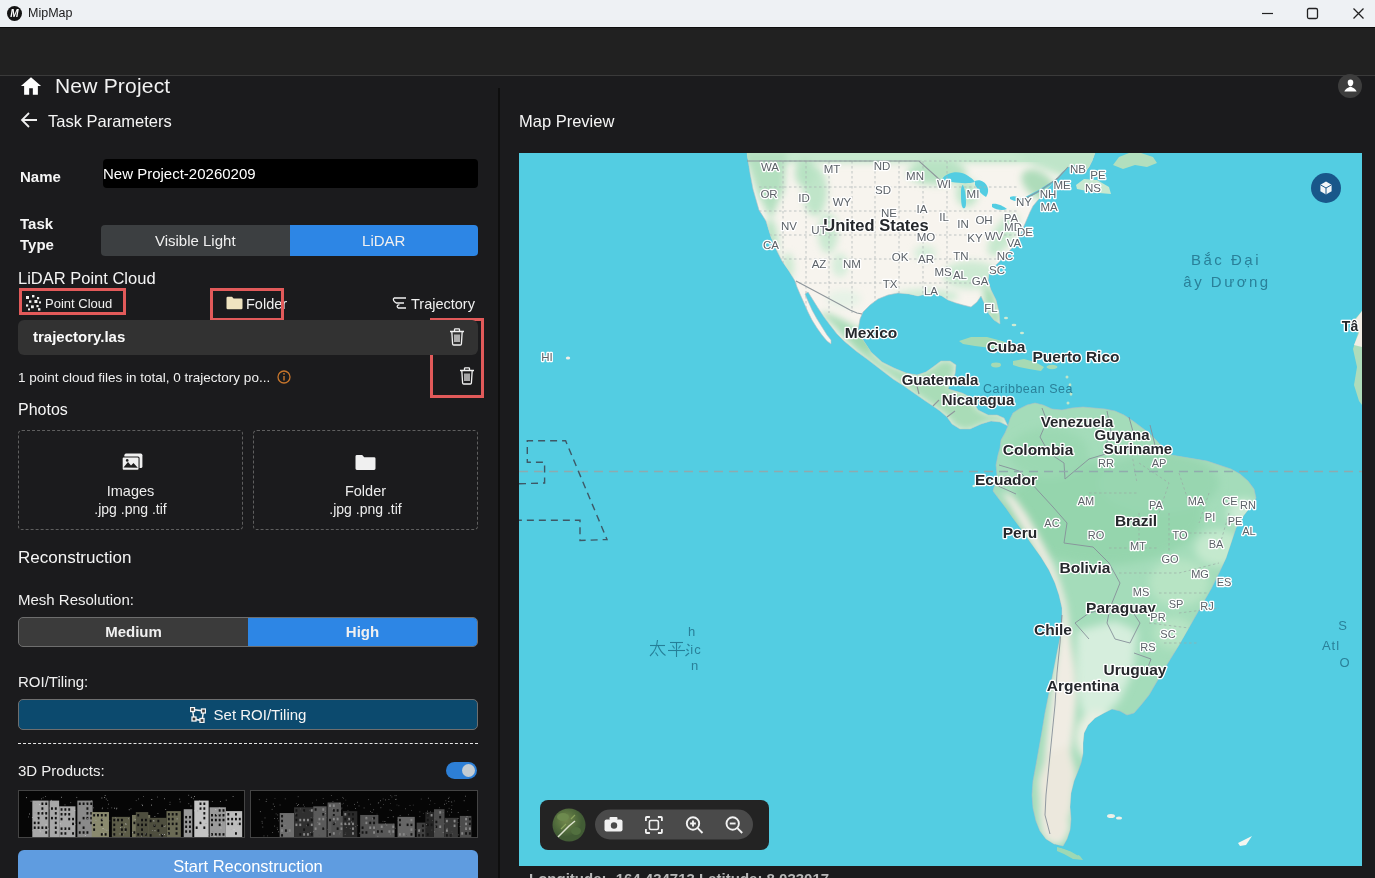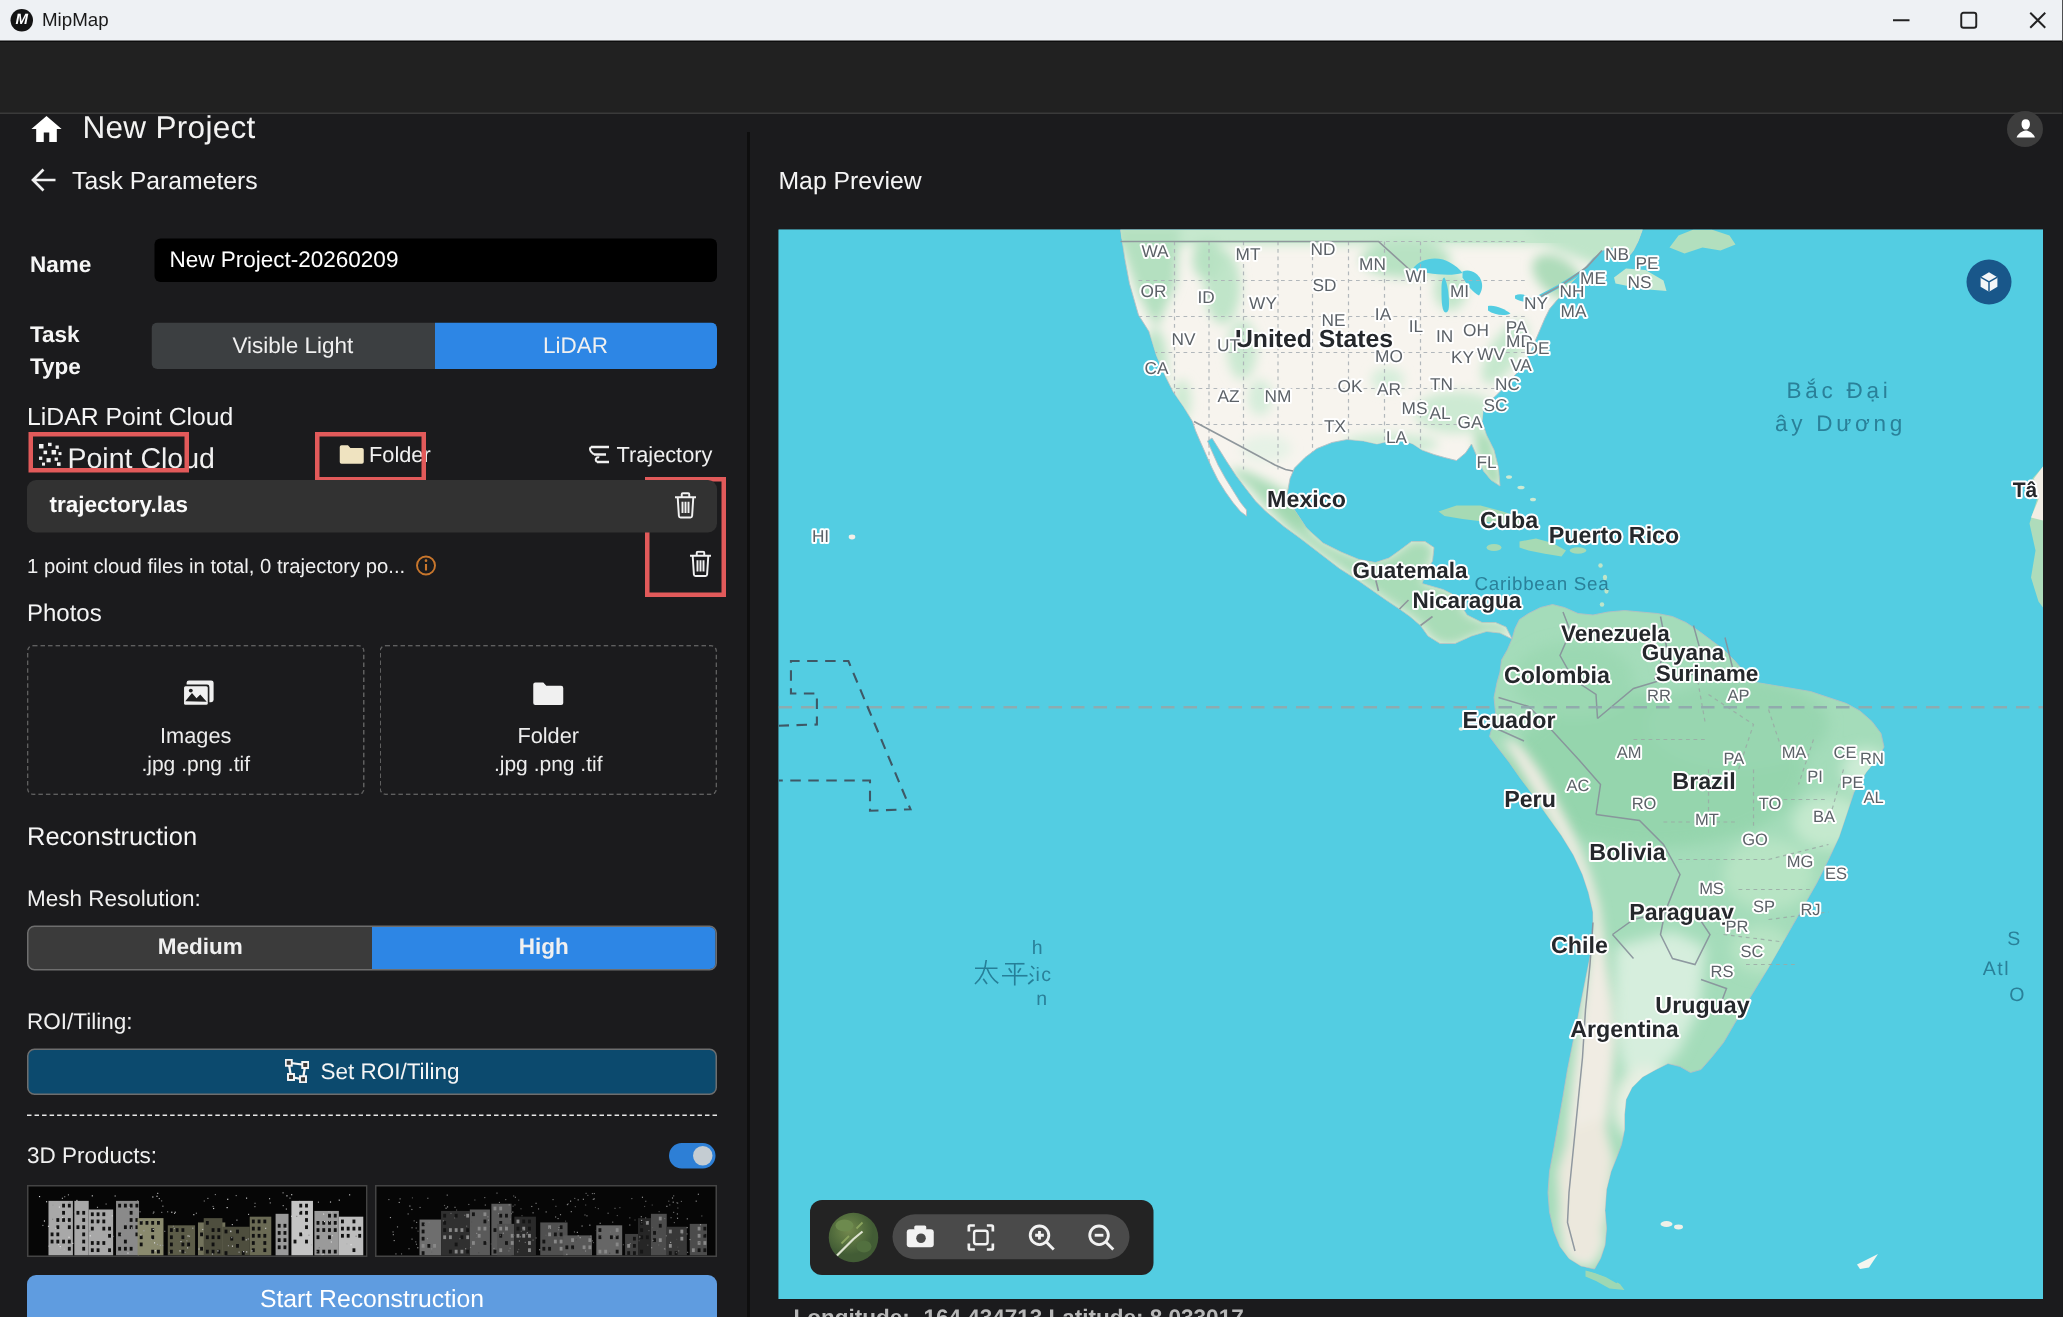--- a/index.html
+++ b/index.html
@@ -13,22 +13,22 @@
   .winbtn { position:absolute; top:0; width:45px; height:27px; color:#222; text-align:center; }
   
   #header { position:absolute; left:0; top:28px; width:1375px; height:48px; background:#212121; border-bottom:1px solid #3a3a3a; }
   #hometxt { position:absolute; left:55px; top:46px; font-size:21px; color:#f2f2f2; font-weight:400; letter-spacing:0.2px; }
   #avatar { position:absolute; left:1338px; top:46px; width:24px; height:24px; border-radius:50%; background:#3d3d3d; }
   
   .lbl  { position:absolute; color:#f0f0f0; font-size:15px; }
   .lblb { position:absolute; color:#f5f5f5; font-size:15px; font-weight:bold; line-height:21px; }
   .hdg  { position:absolute; color:#f5f5f5; font-size:16.5px; font-weight:normal; }
   
-  #nameinput { position:absolute; left:103px; top:159px; width:375px; height:29px; background:#000; border-radius:4px; color:#fff; font-size:15px; line-height:29px; padding-left:10px; }
-  .seg { position:absolute; left:101px; top:215px; width:377px; height:31px; border-radius:4px; overflow:hidden; display:flex; }
+  #nameinput { position:absolute; left:103px; top:159px; width:375px; height:29px; background:#000; border-radius:4px; color:#fff; font-size:15px; line-height:29px; }
+  .seg { position:absolute; left:101px; top:225px; width:377px; height:31px; border-radius:4px; overflow:hidden; display:flex; }
   .seg > div { flex:1; text-align:center; line-height:31px; font-size:15px; color:#f0f0f0; }
   .redbox { position:absolute; border:3px solid #e25a5a; }
   #filerow { position:absolute; left:18px; top:320px; width:460px; height:35px; background:#323232; border-radius:6px; }
   #filerow span { position:absolute; left:15px; top:8px; font-size:15px; font-weight:bold; color:#fafafa; }
   .pbox { position:absolute; top:430px; width:225px; height:100px; border:1px dashed #5f5f5f; border-radius:4px; text-align:center; color:#ececec; }
   .pbox .t1 { margin-top:52px; font-size:14.5px; }
   .pbox .t2 { font-size:14px; margin-top:2px; }
   #seg2 { position:absolute; left:18px; top:617px; width:460px; height:30px; border:1px solid #6e6e6e; border-radius:5px; overflow:hidden; display:flex; background:#3b3b3b; }
   #seg2 > div { flex:1; text-align:center; line-height:28px; font-size:15px; font-weight:bold; color:#f0f0f0; }
   #roibtn { position:absolute; left:18px; top:699px; width:460px; height:31px; background:#0c4a6e; border:1px solid #6e6e6e; border-radius:5px; color:#f5f5f5; font-size:15px; text-align:center; line-height:29px; }
@@ -91,21 +91,21 @@
         <rect x="4" y="5.4" width="2.4" height="2.4"></rect>
         <rect x="9.4" y="5" width="3" height="3"></rect>
         <rect x="14" y="6.4" width="2" height="2"></rect>
         <rect x="1" y="9.4" width="2.2" height="2.2"></rect>
         <rect x="6" y="10.4" width="2.8" height="2.8"></rect>
         <rect x="11.4" y="10" width="2.2" height="2.2"></rect>
         <rect x="3" y="13.4" width="2" height="2"></rect>
         <rect x="13" y="13.2" width="2.4" height="2.4"></rect>
       </g>
   </svg>
-  <div class="lbl" style="left:45px;top:296px;font-size:19px">Point Cloud</div>
+  <div class="lbl" style="left:45px;top:296px;font-size:13px">Point Cloud</div>
   <svg class="abs" style="left:226px;top:296px" width="17" height="14" viewBox="0 0 17 14">
       <path d="M0.5 2 Q0.5 0.8 1.7 0.8 L6 0.8 L7.6 2.6 L15.3 2.6 Q16.5 2.6 16.5 3.8 L16.5 12 Q16.5 13.2 15.3 13.2 L1.7 13.2 Q0.5 13.2 0.5 12 Z" fill="#efe3c0"></path>
     </svg>
   <div class="lbl" style="left:246px;top:296px;font-size:14.5px">Folder</div>
   <svg class="abs" style="left:392px;top:296px" width="16" height="14" viewBox="0 0 16 14">
       <path d="M2 2 H14 M4 7 H12 M6 12 H14" stroke="#f0f0f0" stroke-width="1.6" fill="none"></path>
       <path d="M2 2 C0 4 3 6 4 7 M6 12 C4 10 6 8.5 7.5 9" stroke="#f0f0f0" stroke-width="1.3" fill="none"></path>
     </svg>
   <div class="lbl" style="left:411px;top:296px;font-size:14.5px">Trajectory</div>
 

